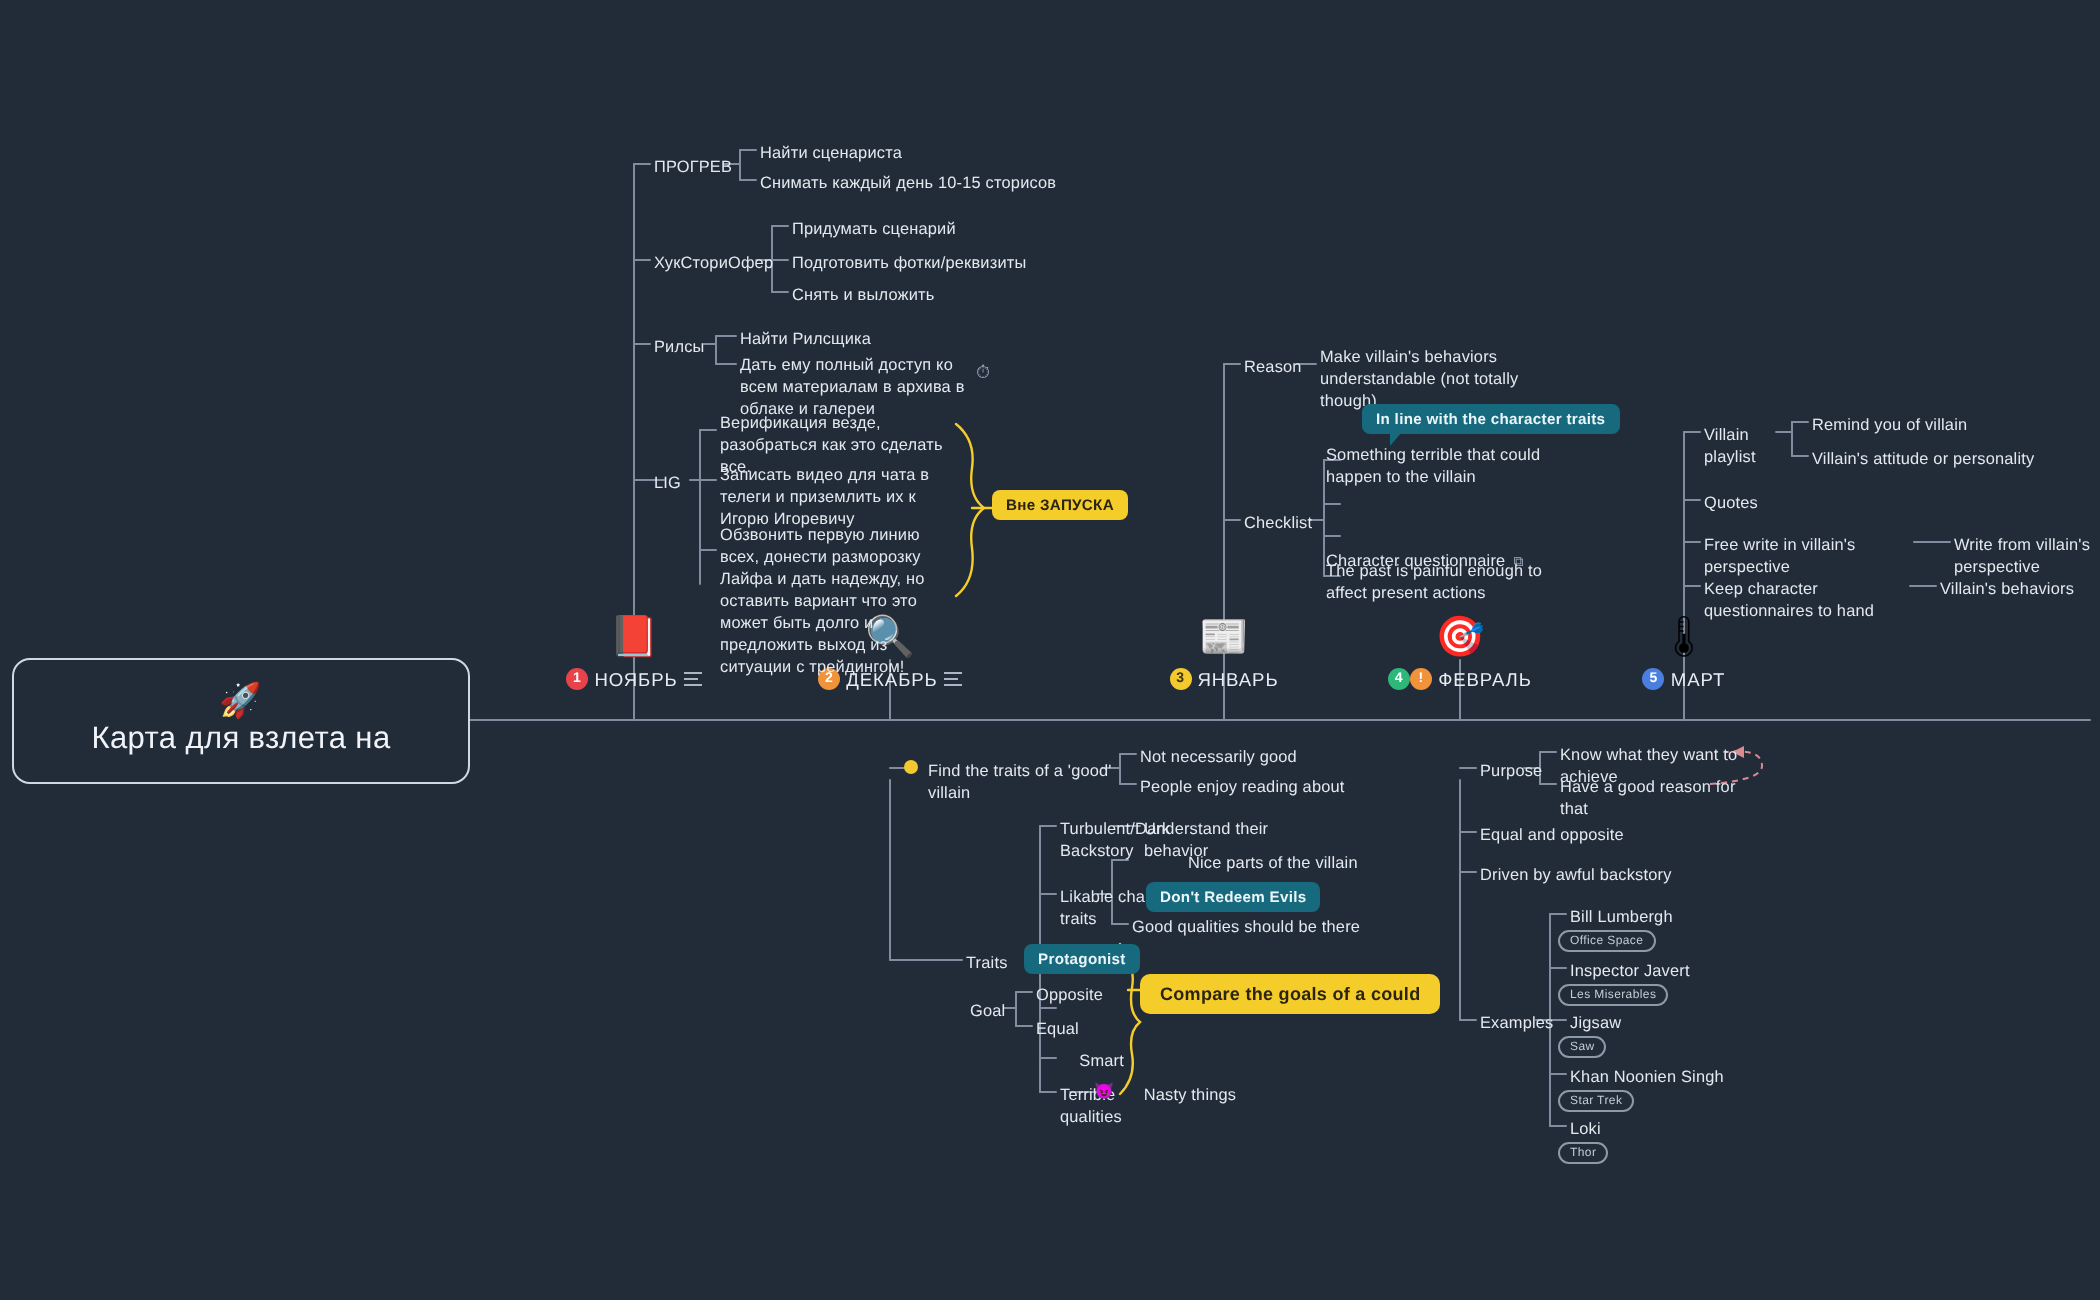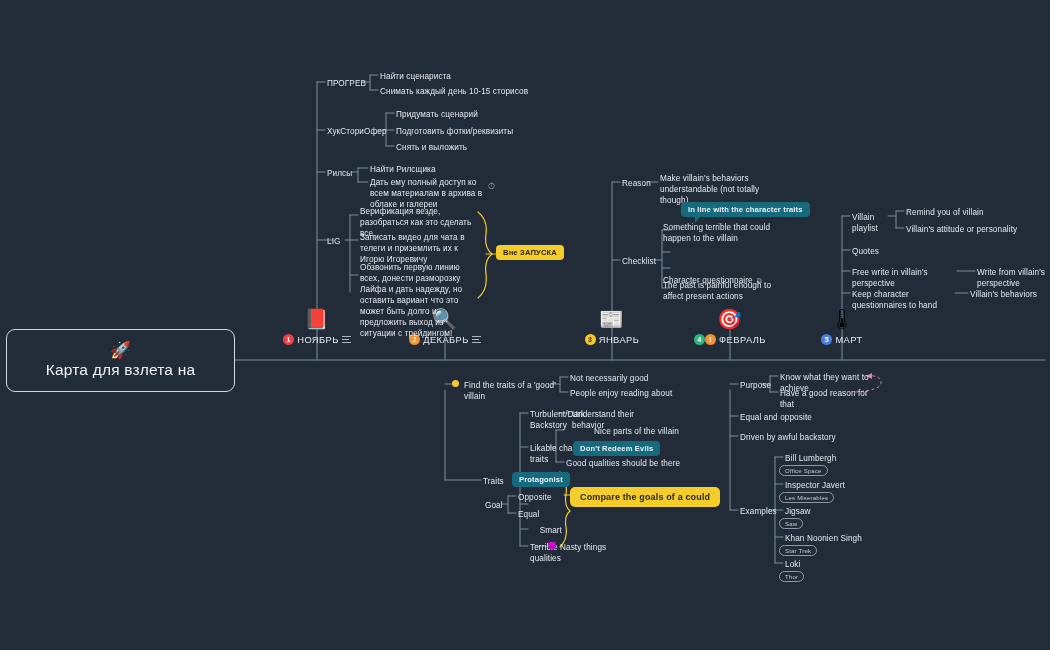--- a/index.html
+++ b/index.html
@@ -335,21 +335,21 @@
   <div class="pill teal" style="left:512px; top:472px;">Protagonist</div>
   <div class="node" style="left:485px; top:500px; width:24px;">Goal</div>
   <div class="node" style="left:518px; top:492px; width:60px;">Opposite</div>
   <div class="node" style="left:518px; top:509px; width:60px;">Equal</div>
   <div class="pill yellow big" style="left:570px; top:487px;">Compare the goals of a could</div>
 
   <div class="node" style="left:522px; top:525px; width:40px;text-align:right;">Smart</div>
 
   <div class="node" style="left:530px; top:542px; width:60px;">Terrible qualities</div>
   <span class="emo" style="left:547px; top:542px;">😈</span>
-  <div class="node" style="left:560px; top:542px; width:70px;">Nasty things</div>
+  <div class="node" style="left:560px; top:542px; width:70px;text-align:center;">Nasty things</div>
 
   <div class="node" style="left:740px; top:380px; width:30px;">Purpose</div>
   <div class="node" style="left:780px; top:372px; width:100px;">Know what they want to achieve</div>
   <div class="node" style="left:780px; top:388px; width:92px;">Have a good reason for that</div>
 
   <div class="node" style="left:740px; top:412px; width:90px;">Equal and opposite</div>
   <div class="node" style="left:740px; top:432px; width:100px;">Driven by awful backstory</div>
 
   <div class="node" style="left:740px; top:506px; width:40px;">Examples</div>
 

